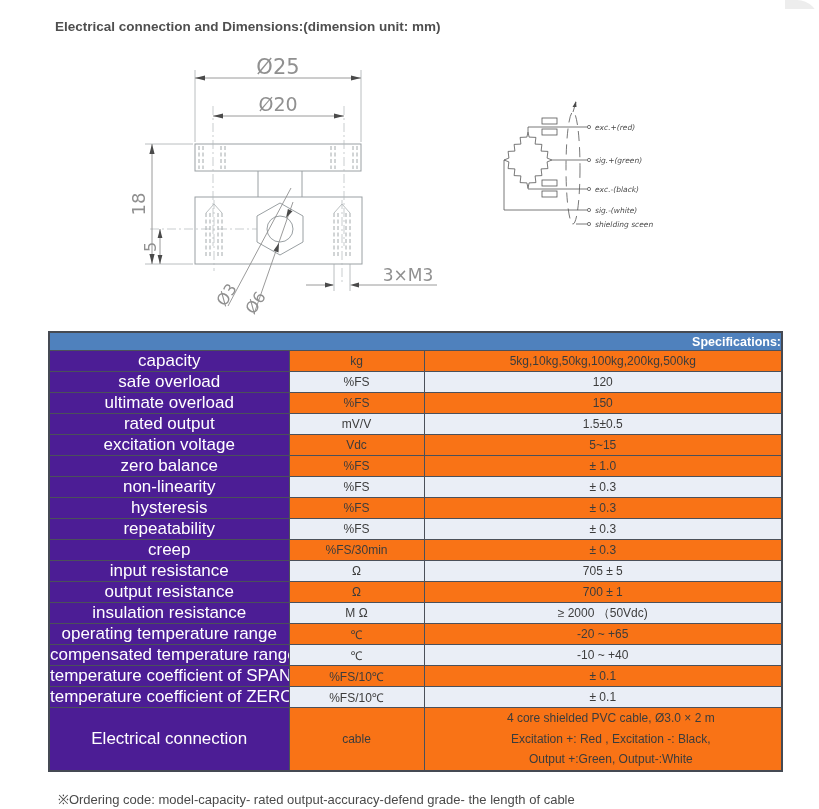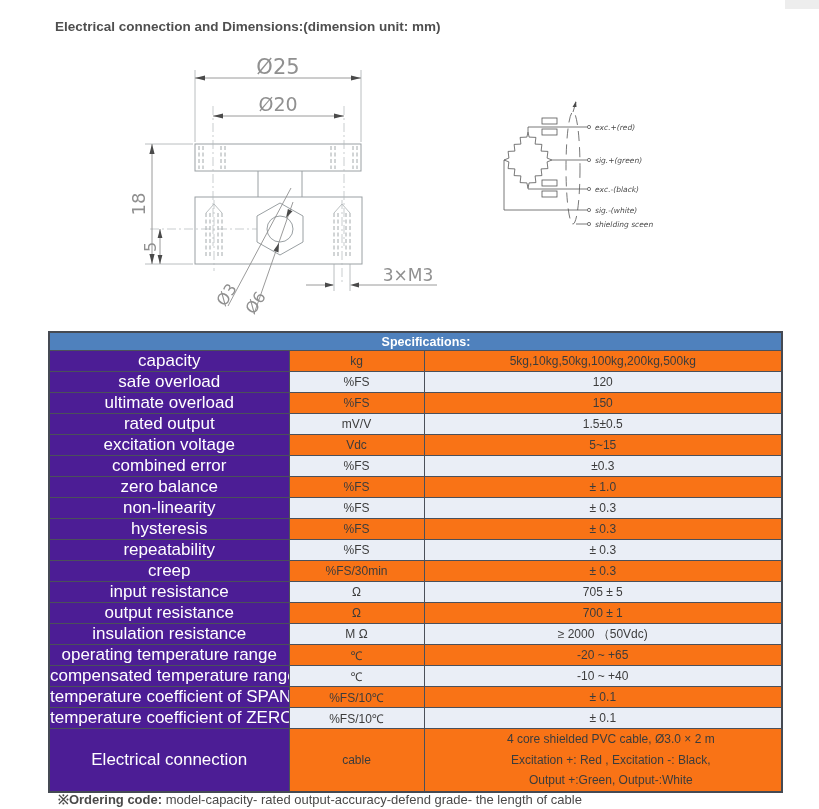--- a/index.html
+++ b/index.html
@@ -1,33 +1,33 @@
 <!DOCTYPE html>
 <html><head>
 <meta charset="utf-8">
 <style>
   html,body{margin:0;padding:0;background:#fff;}
   .page{position:relative;width:819px;height:809px;background:#ffffff;overflow:hidden;
-        font-family:"Liberation Sans",sans-serif;}
+        font-family:"Liberation Sans",sans-serif;border-radius:22px;}
   .corner-block{position:absolute;left:785px;top:0;width:34px;height:9px;background:#ededed;}
   .title{position:absolute;left:55px;top:19px;font-size:13.5px;font-weight:bold;color:#4f4f4f;}
   .drawing-svg{position:absolute;left:0;top:0;width:819px;height:330px;}
   .spec-table{position:absolute;left:48px;top:331px;width:733px;border-collapse:collapse;
               table-layout:fixed;font-size:12px;color:#3c3c3c;border:2px solid #454a53;}
   .spec-table td{border:1px solid #4b505a;height:20px;text-align:center;padding:0;
                  overflow:hidden;white-space:nowrap;}
-  .spec-table td.hdr{background:#4f81bd;color:#ffffff;font-weight:bold;text-align:center;
+  .spec-table td.hdr{background:#4f81bd;color:#ffffff;font-weight:bold;text-align:right;
                      padding-left:21px;height:17px;font-size:12.5px;}
   .spec-table td.name{background:#4c1d95;color:#ffffff;font-size:17px;}
   tr.shade-a td.unit, tr.shade-a td.val{background:#f97316;}
   tr.shade-b td.unit, tr.shade-b td.val{background:#eaeef6;}
   tr.elec td{height:62px;}
   tr.elec td.val div{line-height:20.5px;padding-left:16px;}
   .footer{position:absolute;left:58px;top:790px;font-size:13px;color:#4a4a4a;}
-  .footer .b{font-weight:bold;}
+  .footer .b{font-weight:normal;}
   
   .geo{stroke:#9aa0a3;stroke-width:1;fill:none;}
   .geo-thin{stroke:#a8adb0;stroke-width:0.8;fill:none;}
   .hid{stroke:#9aa0a3;stroke-width:0.9;fill:none;stroke-dasharray:4 2.5;}
   .cl{stroke:#b3b7ba;stroke-width:0.7;fill:none;stroke-dasharray:9 3 2 3;}
   .dim{stroke:#8f8f8f;stroke-width:0.9;fill:none;}
   .arr{fill:#4a4a4a;stroke:none;}
   .dtxt{fill:#909090;font-family:"DejaVu Sans",sans-serif;}
   .wire{stroke:#555;stroke-width:0.8;fill:none;}
   .wtxt{fill:#4a4a4a;font-family:"DejaVu Sans",sans-serif;font-size:7.5px;font-style:italic;}
@@ -191,25 +191,20 @@
       <tr class="shade-b">
         <td class="name">rated output</td>
         <td class="unit">mV/V</td>
         <td class="val">1.5±0.5</td>
       </tr>
       <tr class="shade-a">
         <td class="name">excitation voltage</td>
         <td class="unit">Vdc</td>
         <td class="val">5~15</td>
       </tr>
-      <tr class="shade-b">
-        <td class="name">combined error</td>
-        <td class="unit">%FS</td>
-        <td class="val">±0.3</td>
-      </tr>
       <tr class="shade-a">
         <td class="name">zero balance</td>
         <td class="unit">%FS</td>
         <td class="val">± 1.0</td>
       </tr>
       <tr class="shade-b">
         <td class="name">non-linearity</td>
         <td class="unit">%FS</td>
         <td class="val">± 0.3</td>
       </tr>

